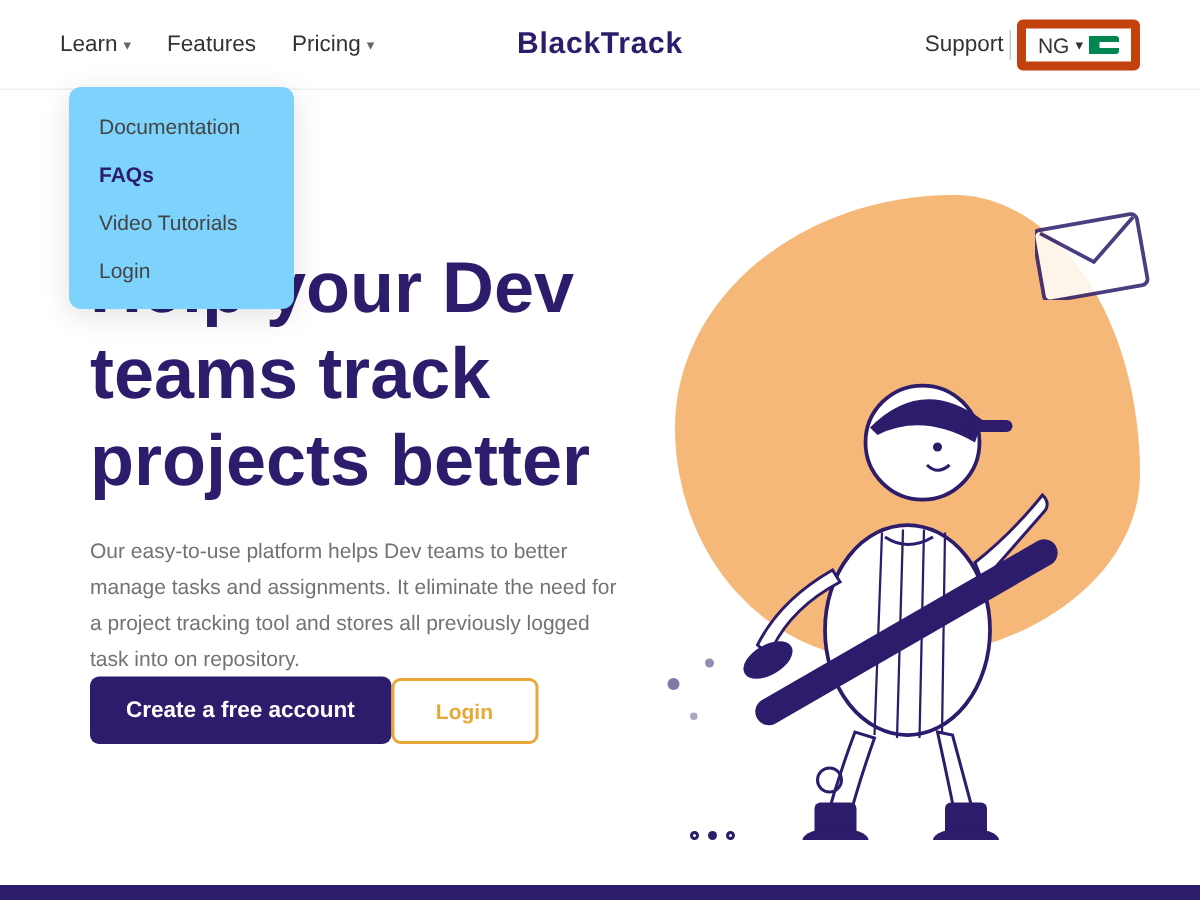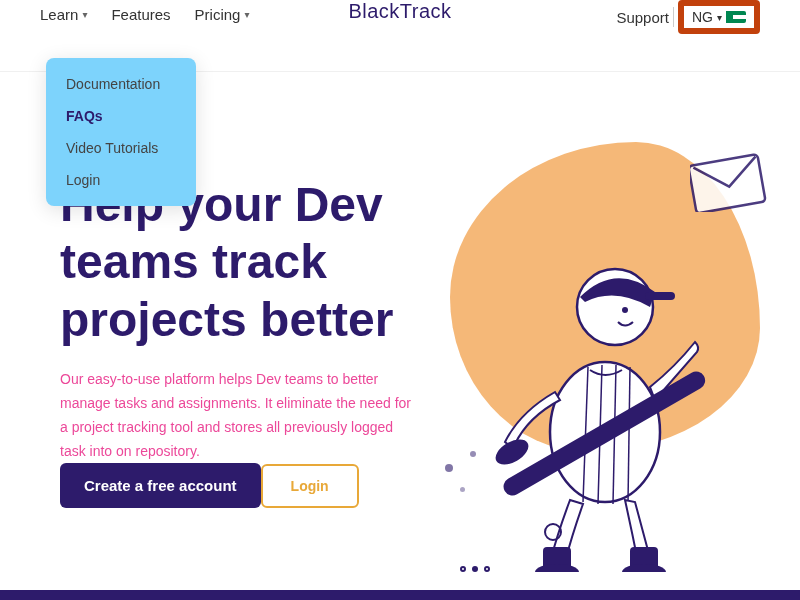--- a/index.html
+++ b/index.html
@@ -1,35 +1,35 @@
 <!DOCTYPE html>
 <html><head>
   <meta charset="utf-8">
   <style>
     * { box-sizing: border-box; margin: 0; padding: 0; }
     body { font-family: -apple-system, BlinkMacSystemFont, 'Segoe UI', sans-serif; background: #fff; width: 800px; height: 600px; overflow: hidden; position: relative; }
 
     
     .navbar {
       display: flex;
-      align-items: flex-start;
+      align-items: center;
       padding: 0 40px;
-      height: 72px;
+      height: 60px;
       border-bottom: 1px solid #f0f0f0;
       position: relative;
       z-index: 100;
       background: #fff;
     }
     .nav-left { display: flex; align-items: center; gap: 24px; }
     .nav-center { position: absolute; left: 50%; transform: translateX(-50%); }
     .nav-right { display: flex; align-items: center; gap: 4px; margin-left: auto; }
 
     .nav-brand {
       font-size: 20px;
-      font-weight: 400;
+      font-weight: 700;
       color: #2d1b6b;
       letter-spacing: 0.5px;
     }
 
     .nav-item {
       display: flex; align-items: center; gap: 4px;
       font-size: 15px; color: #333; cursor: pointer;
       padding: 6px 0;
     }
     .nav-item .chevron {
@@ -97,21 +97,21 @@
     .hero-title {
       font-size: 48px;
       font-weight: 800;
       color: #2d1b6b;
       line-height: 1.2;
       margin-bottom: 20px;
     }
 
     .hero-desc {
       font-size: 14px;
-      color: #ec4899;
+      color: #737373;
       line-height: 1.7;
       max-width: 360px;
     }
 
     .hero-actions {
       display: flex;
       align-items: center;
     }
 
     .btn-primary {

